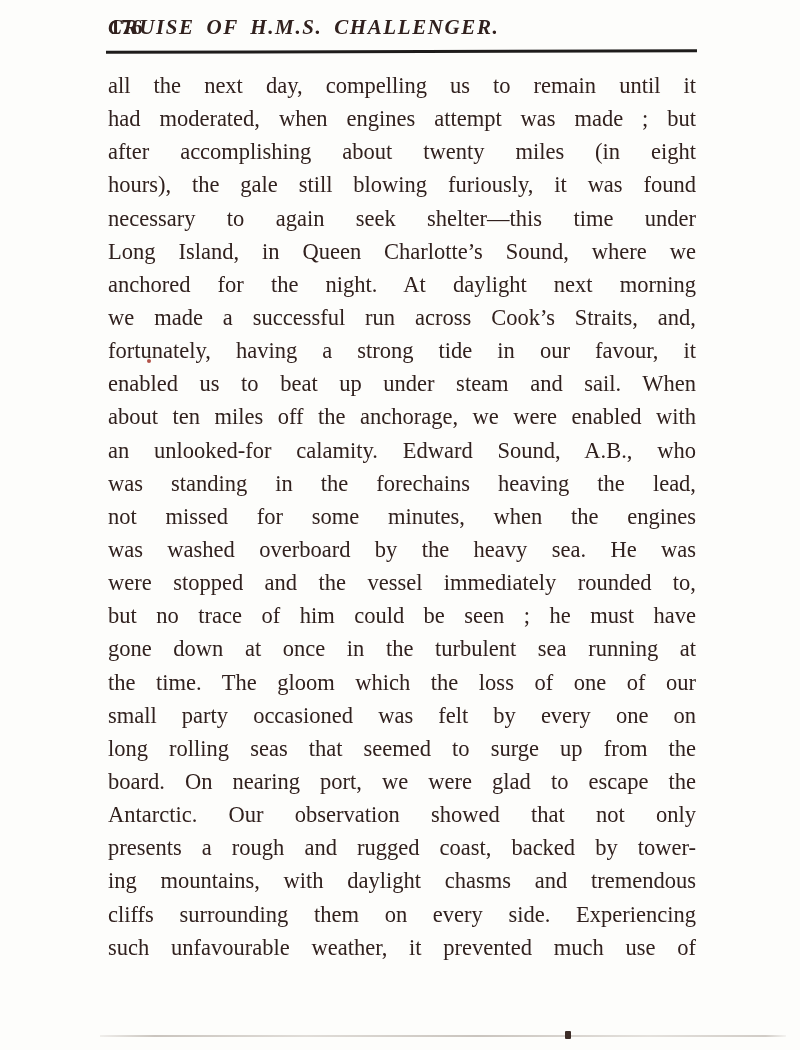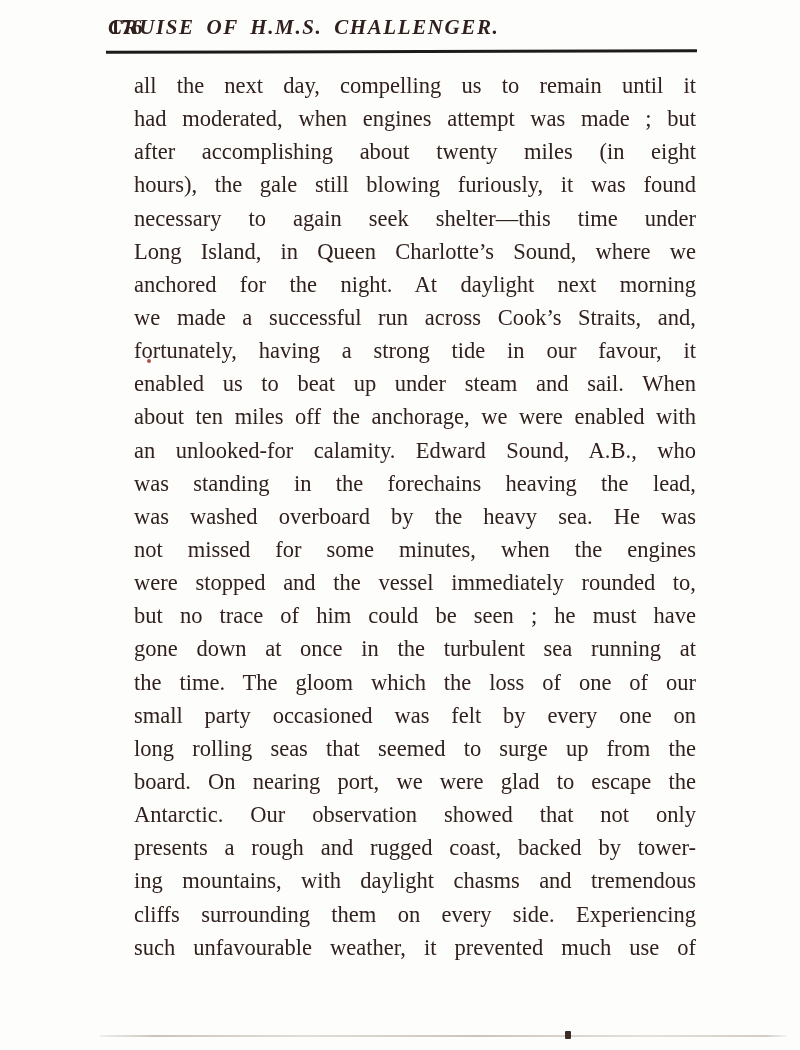--- a/index.html
+++ b/index.html
@@ -62,21 +62,20 @@
   }
   .text-line {
     font-size: 22.5px;
     line-height: 33.15px;
     height: 33.15px;
     text-align: justify;
     text-align-last: justify;
     text-justify: inter-word;
     white-space: normal;
     overflow: visible;
-    margin-left: 26px;
   }
   .ink-speck {
     position: absolute;
     left: 147px;
     top: 359px;
     width: 4px;
     height: 4px;
     border-radius: 50%;
     background: #a33228;
     opacity: 0.85;
@@ -126,22 +125,22 @@
       <div class="text-line">hours), the gale still blowing furiously, it was found</div>
       <div class="text-line">necessary to again seek shelter—this time under</div>
       <div class="text-line">Long Island, in Queen Charlotte’s Sound, where we</div>
       <div class="text-line">anchored for the night. At daylight next morning</div>
       <div class="text-line">we made a successful run across Cook’s Straits, and,</div>
       <div class="text-line">fortunately, having a strong tide in our favour, it</div>
       <div class="text-line">enabled us to beat up under steam and sail. When</div>
       <div class="text-line">about ten miles off the anchorage, we were enabled with</div>
       <div class="text-line">an unlooked-for calamity. Edward Sound, A.B., who</div>
       <div class="text-line">was standing in the forechains heaving the lead,</div>
+      <div class="text-line">not missed for some minutes, when the engines</div>
       <div class="text-line">was washed overboard by the heavy sea. He was</div>
-      <div class="text-line">not missed for some minutes, when the engines</div>
       <div class="text-line">were stopped and the vessel immediately rounded to,</div>
       <div class="text-line">but no trace of him could be seen ; he must have</div>
       <div class="text-line">gone down at once in the turbulent sea running at</div>
       <div class="text-line">the time. The gloom which the loss of one of our</div>
       <div class="text-line">small party occasioned was felt by every one on</div>
       <div class="text-line">long rolling seas that seemed to surge up from the</div>
       <div class="text-line">board. On nearing port, we were glad to escape the</div>
       <div class="text-line">Antarctic. Our observation showed that not only</div>
       <div class="text-line">presents a rough and rugged coast, backed by tower-</div>
       <div class="text-line">ing mountains, with daylight chasms and tremendous</div>

